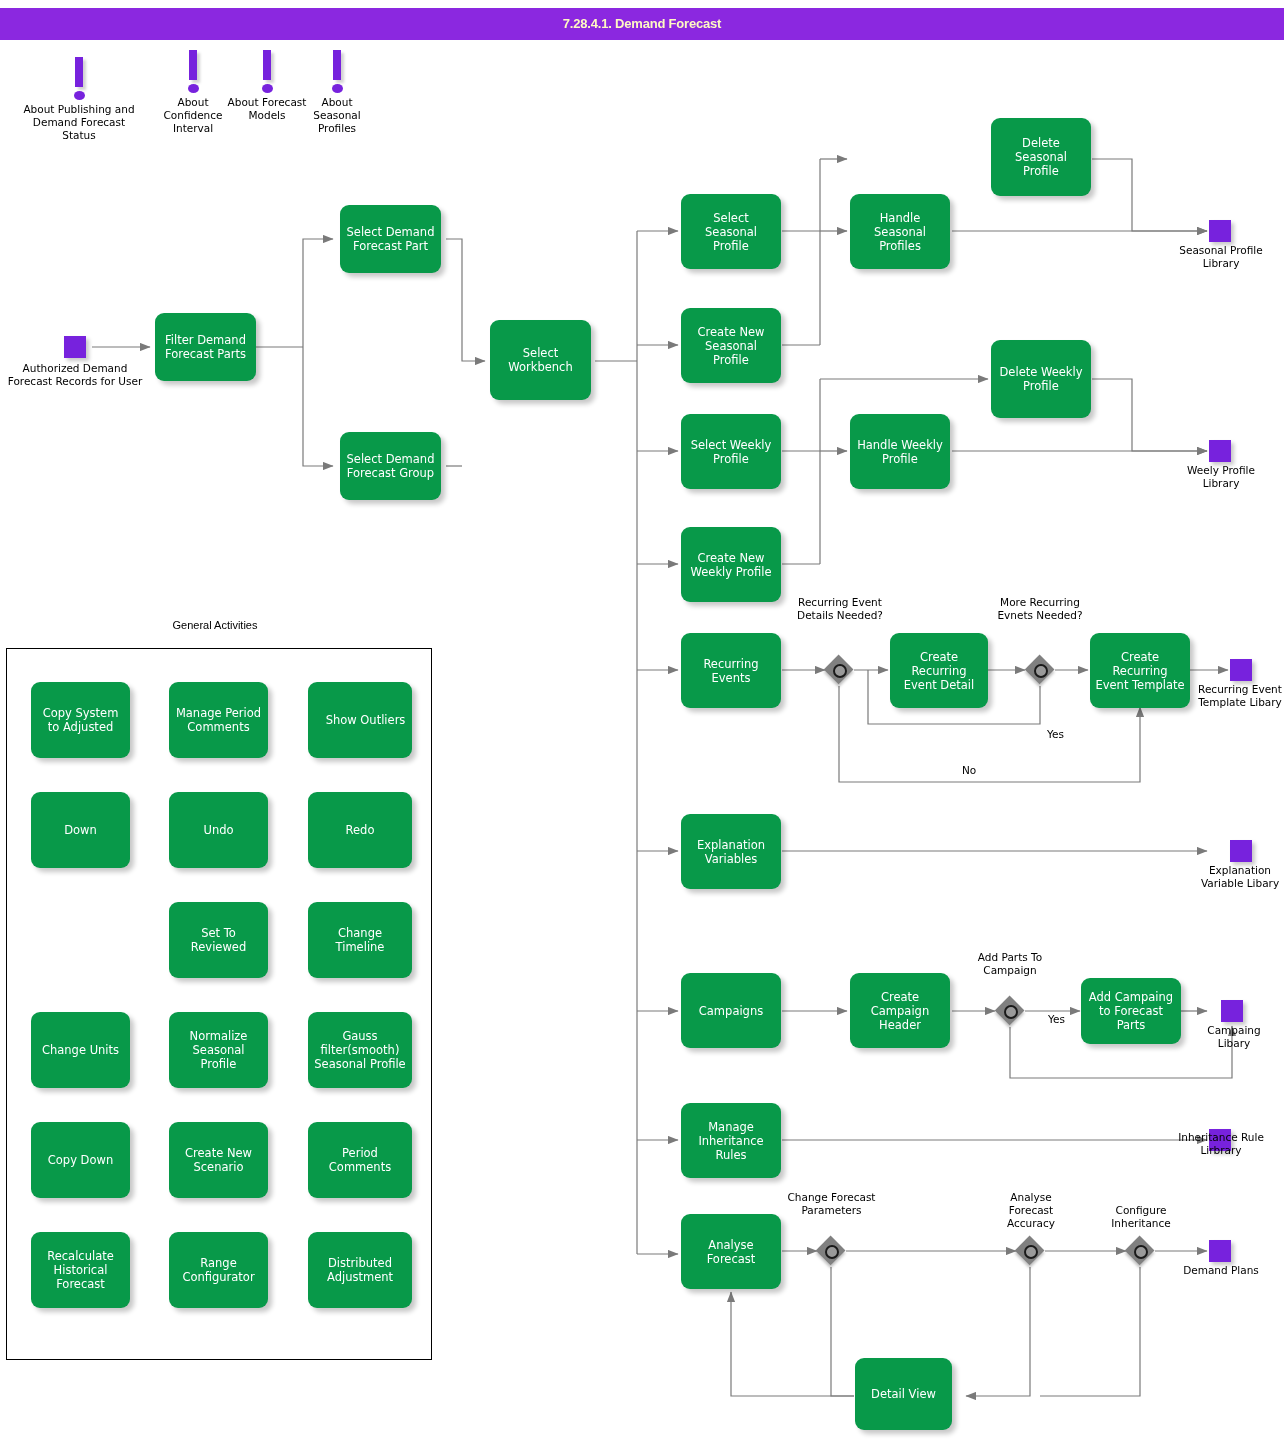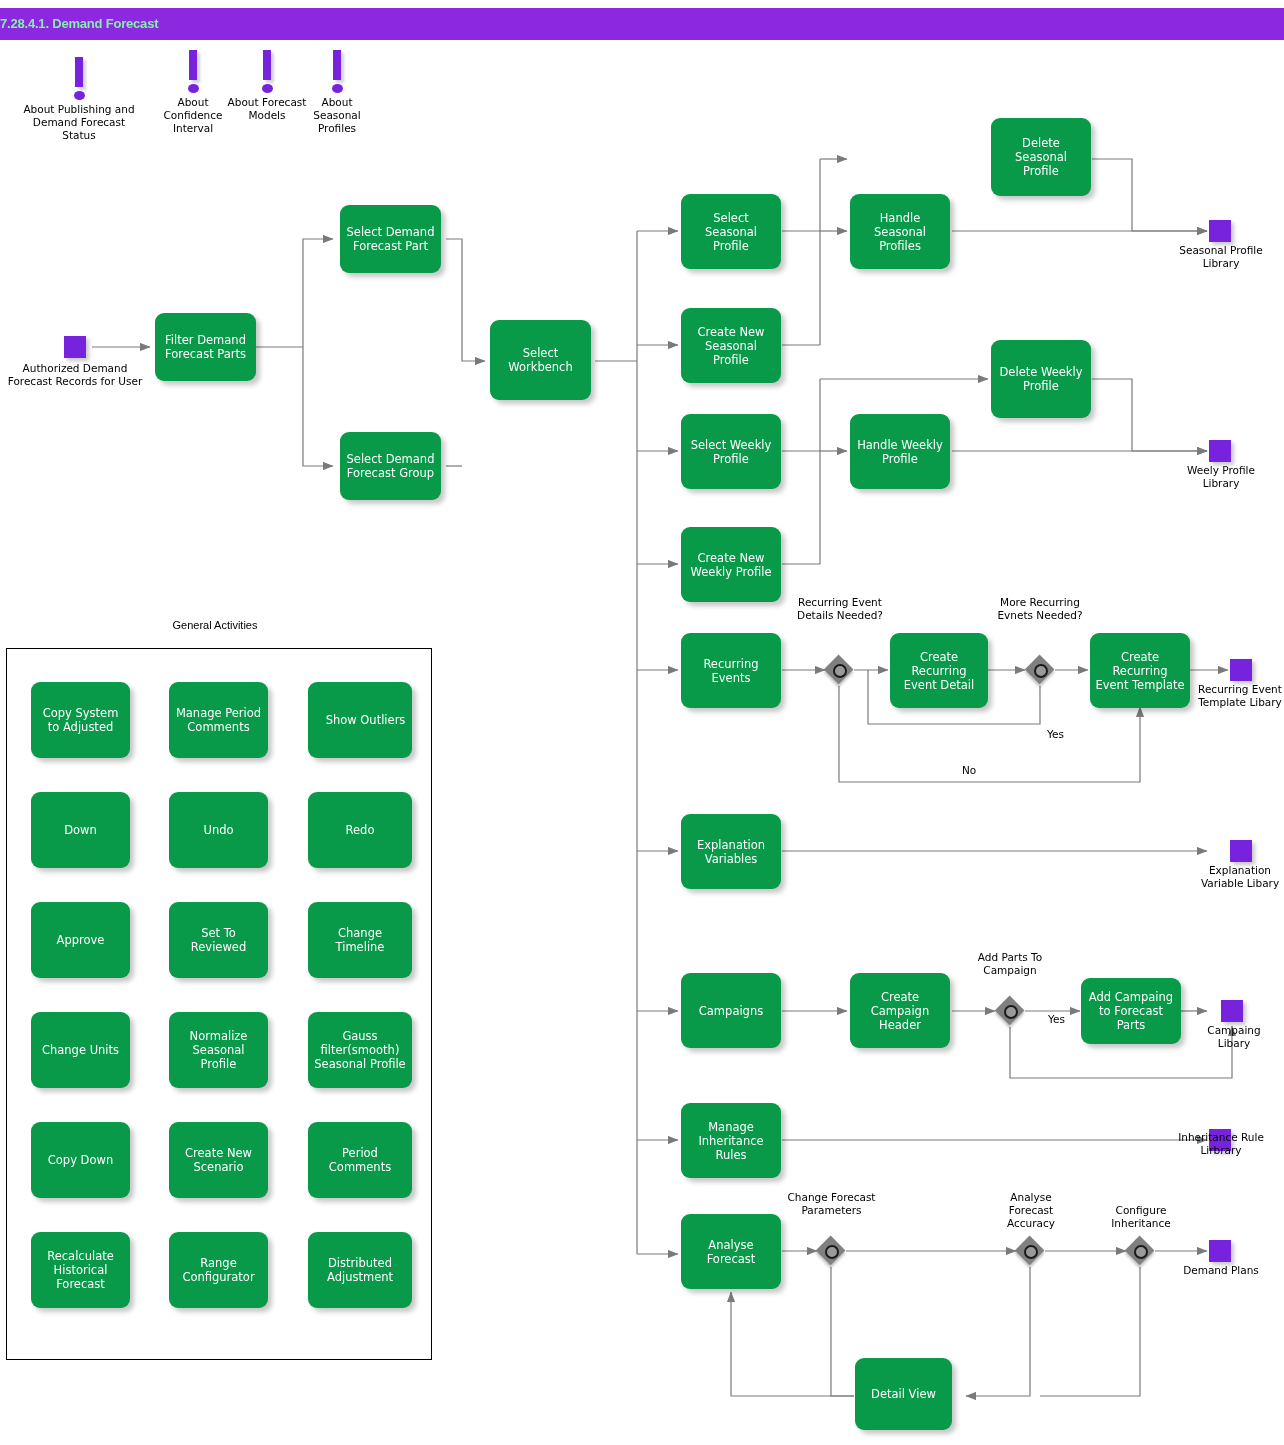--- a/index.html
+++ b/index.html
@@ -1,21 +1,21 @@
 <!DOCTYPE html>
 <html><head>
 <meta charset="utf-8">
 <style>
   html,body{margin:0;padding:0;background:#ffffff;}
   body{font-family:"DejaVu Sans", sans-serif;}
   #page{position:relative;width:1284px;height:1445px;background:#ffffff;overflow:hidden;}
 
   .titlebar{position:absolute;left:0;top:8px;width:1284px;height:32px;background:#8b28e0;}
   .titlebar .t{position:absolute;left:0;top:0;width:1284px;height:16px;line-height:32px;
-      color:#86efac;font-weight:bold;font-size:13px;
+      text-align:center;color:#fef9c3;font-weight:bold;font-size:13px;
       font-family:"Liberation Sans", sans-serif;letter-spacing:-0.2px;}
 
   
   .act{position:absolute;background:#089949;border-radius:9px;
        box-shadow:4px 4px 5px rgba(0,0,0,0.22);
        color:#ffffff;font-size:11.5px;line-height:14px;text-align:center;
        display:flex;align-items:center;justify-content:center;
        font-family:"DejaVu Sans", sans-serif;padding:2px 5px;box-sizing:border-box;}
 
   
@@ -258,21 +258,20 @@
   <div class="frame" style="left:6px;top:648px;width:424px;height:710px;"></div>
 
   <div class="act" style="left:31px;top:682px;width:99px;height:76px;">Copy System to Adjusted</div>
   <div class="act" style="left:169px;top:682px;width:99px;height:76px;">Manage Period Comments</div>
   <div class="act" style="left:308px;top:682px;width:104px;height:76px;padding-left:16px;">Show Outliers</div>
 
   <div class="act" style="left:31px;top:792px;width:99px;height:76px;">Down</div>
   <div class="act" style="left:169px;top:792px;width:99px;height:76px;">Undo</div>
   <div class="act" style="left:308px;top:792px;width:104px;height:76px;">Redo</div>
 
-  <div class="act" style="left:31px;top:902px;width:99px;height:76px;">Approve</div>
   <div class="act" style="left:169px;top:902px;width:99px;height:76px;">Set To Reviewed</div>
   <div class="act" style="left:308px;top:902px;width:104px;height:76px;">Change Timeline</div>
 
   <div class="act" style="left:31px;top:1012px;width:99px;height:76px;">Change Units</div>
   <div class="act" style="left:169px;top:1012px;width:99px;height:76px;">Normalize Seasonal Profile</div>
   <div class="act" style="left:308px;top:1012px;width:104px;height:76px;">Gauss filter(smooth) Seasonal Profile</div>
 
   <div class="act" style="left:31px;top:1122px;width:99px;height:76px;">Copy Down</div>
   <div class="act" style="left:308px;top:1122px;width:104px;height:76px;">Period Comments</div>
   <div class="act" style="left:169px;top:1122px;width:99px;height:76px;">Create New Scenario</div>

